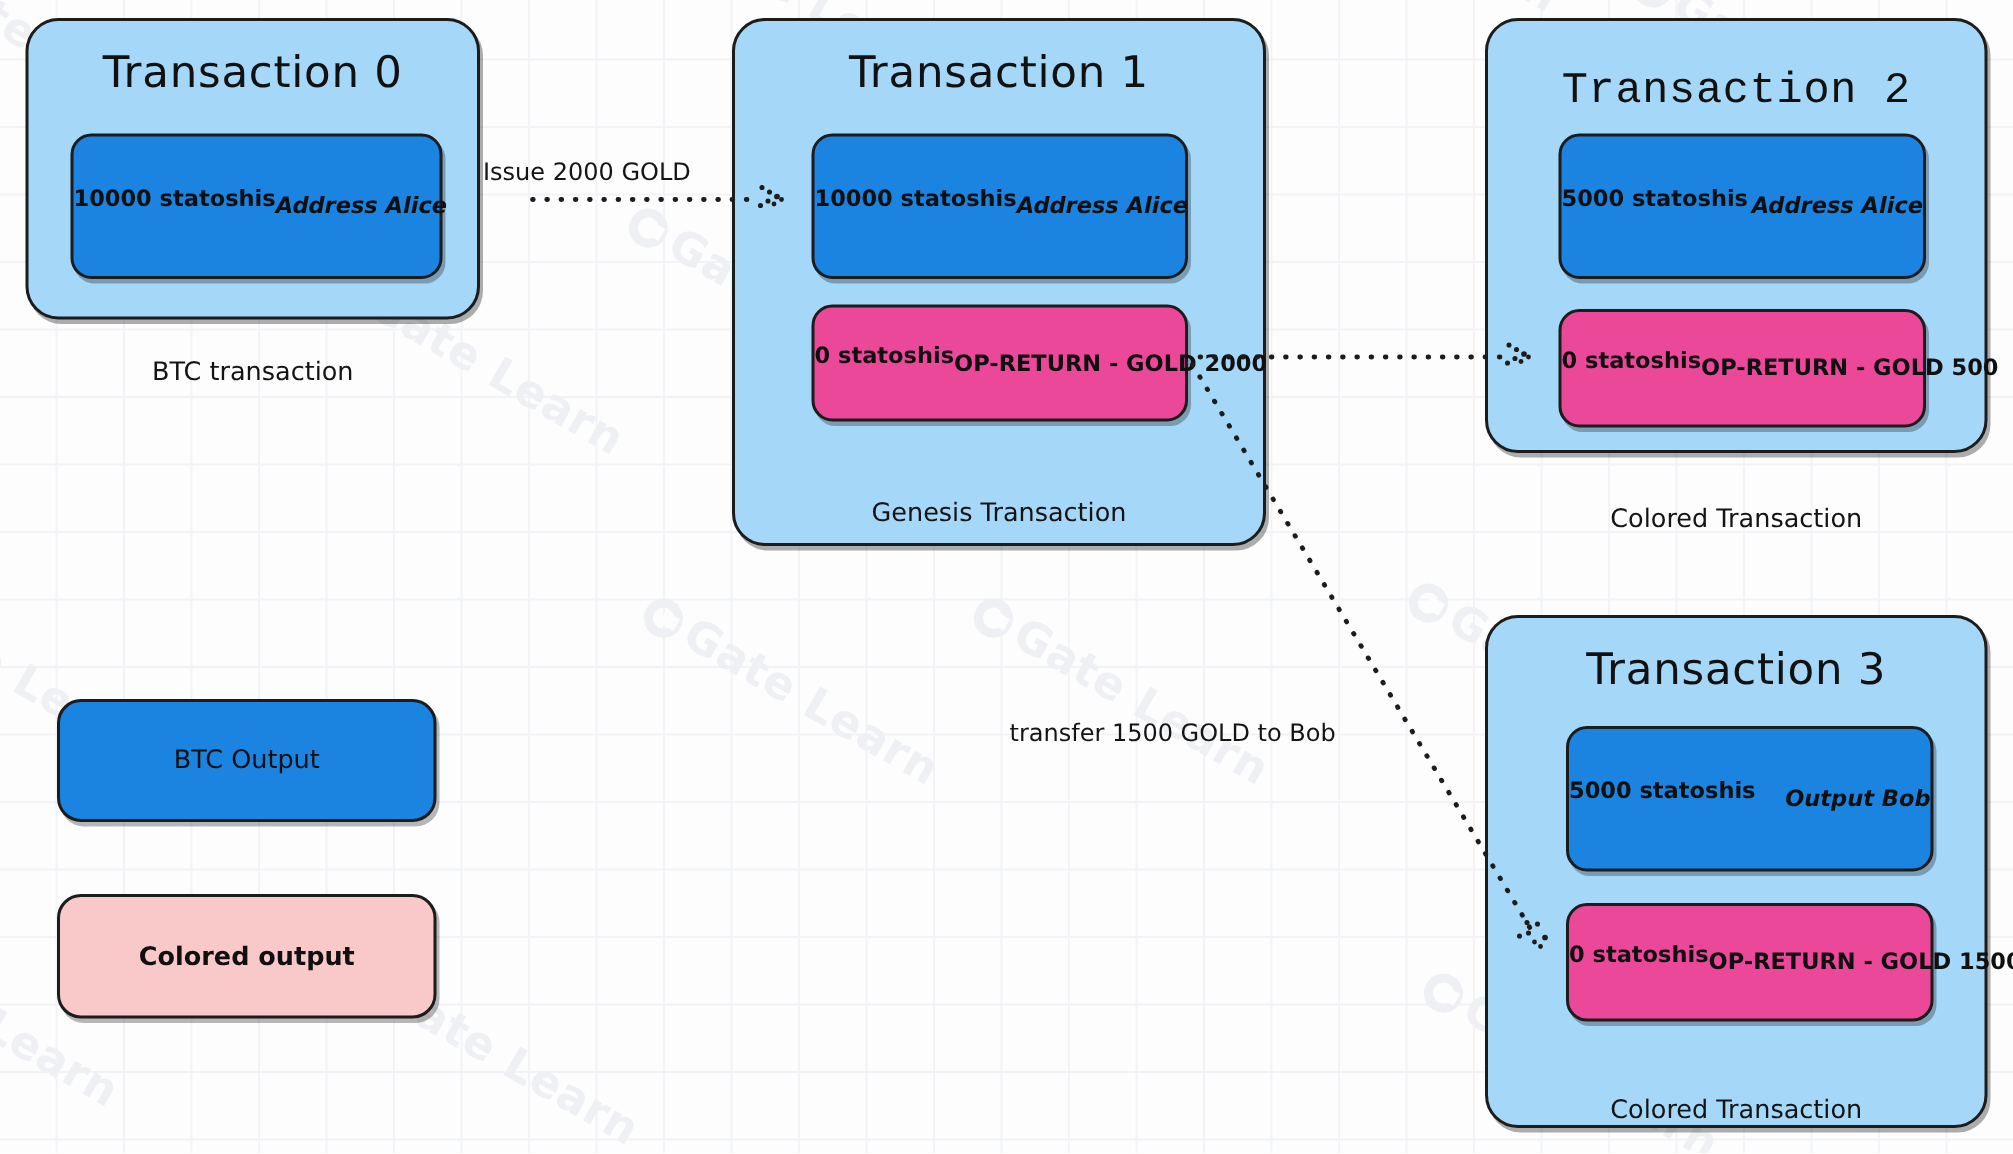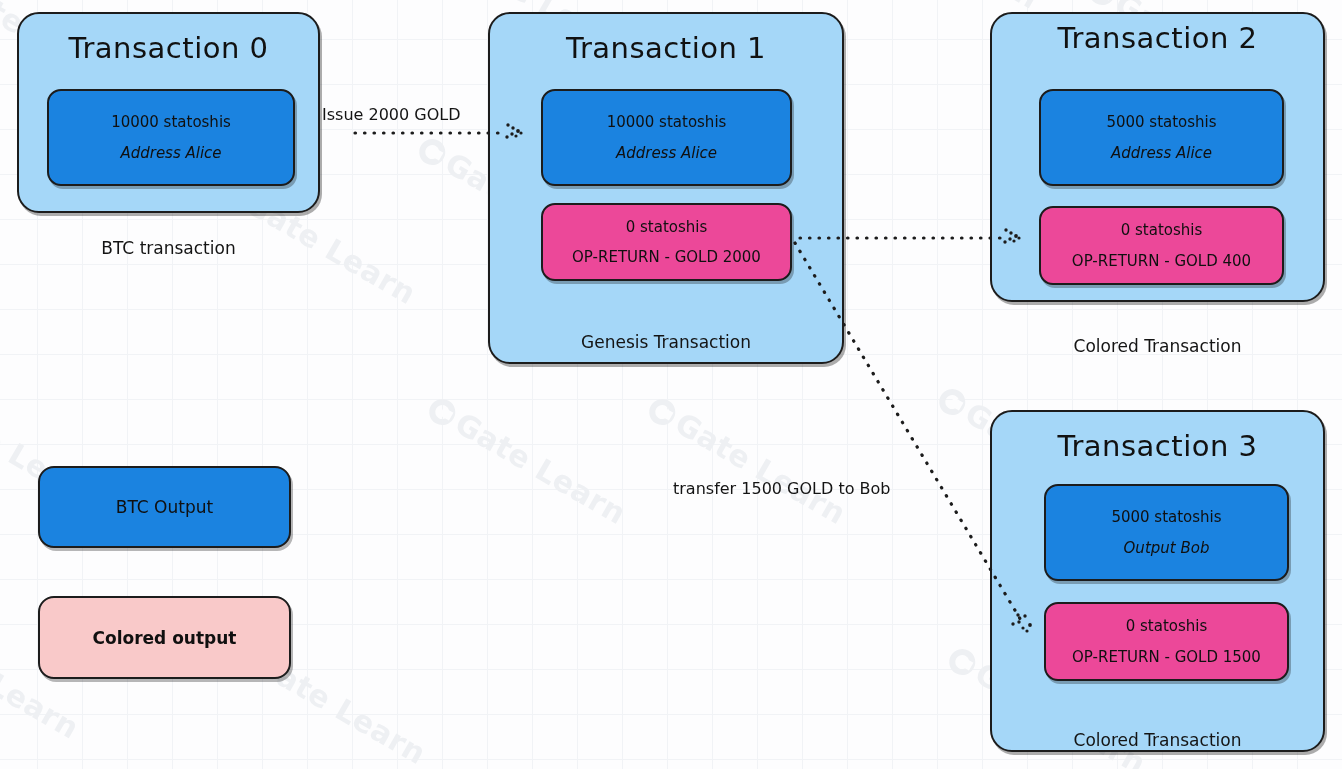--- a/index.html
+++ b/index.html
@@ -81,24 +81,25 @@
     font-weight: 400;
     letter-spacing: 0.5px;
     white-space: nowrap;
   }
   .output {
     position: absolute;
     border: 2.5px solid #1c1c1c;
     border-radius: 14px;
     box-sizing: border-box;
     display: flex;
-    flex-direction: column;
+    flex-direction: row;
     align-items: center;
-    justify-content: center;
+    justify-content: space-between;
     box-shadow: 2px 3px 0 rgba(20,20,20,0.3);
+    font-weight: bold;
   }
   .output.btc { background: #1b83e0; }
   .output.colored { background: #ec4899; }
   .out-line {
     color: #101010;
     font-size: 15px;
     line-height: 1.35;
     white-space: nowrap;
   }
   .out-line.l1 { margin-bottom: 10px; }
@@ -228,28 +229,28 @@
       <div class="out-line addr">Address Alice</div>
     </div>
     <div class="output colored" style="left:51px; top:189px; width:251px; height:78px;">
       <div class="out-line l1">0 statoshis</div>
       <div class="out-line">OP-RETURN - GOLD 2000</div>
     </div>
   </div>
   <div class="caption" style="left:488px; top:332px; width:356px;">Genesis Transaction</div>
 
   <div class="txcard" style="left:990px; top:12px; width:335px; height:290px;">
-    <div class="txtitle" style="margin-top:7px;">Transaction 2</div>
+    <div class="txtitle" style="margin-top:30px;font-family:Liberation Mono, monospace;">Transaction 2</div>
     <div class="output btc" style="left:47px; top:75px; width:245px; height:97px;">
       <div class="out-line l1">5000 statoshis</div>
       <div class="out-line addr">Address Alice</div>
     </div>
     <div class="output colored" style="left:47px; top:192px; width:245px; height:79px;">
       <div class="out-line l1">0 statoshis</div>
-      <div class="out-line">OP-RETURN - GOLD 400</div>
+      <div class="out-line">OP-RETURN - GOLD 500</div>
     </div>
   </div>
   <div class="caption" style="left:990px; top:336px; width:335px;">Colored Transaction</div>
 
   <div class="txcard" style="left:990px; top:410px; width:335px; height:342px;">
     <div class="txtitle" style="margin-top:17px;">Transaction 3</div>
     <div class="output btc" style="left:52px; top:72px; width:245px; height:97px;">
       <div class="out-line l1">5000 statoshis</div>
       <div class="out-line addr">Output Bob</div>
     </div>

